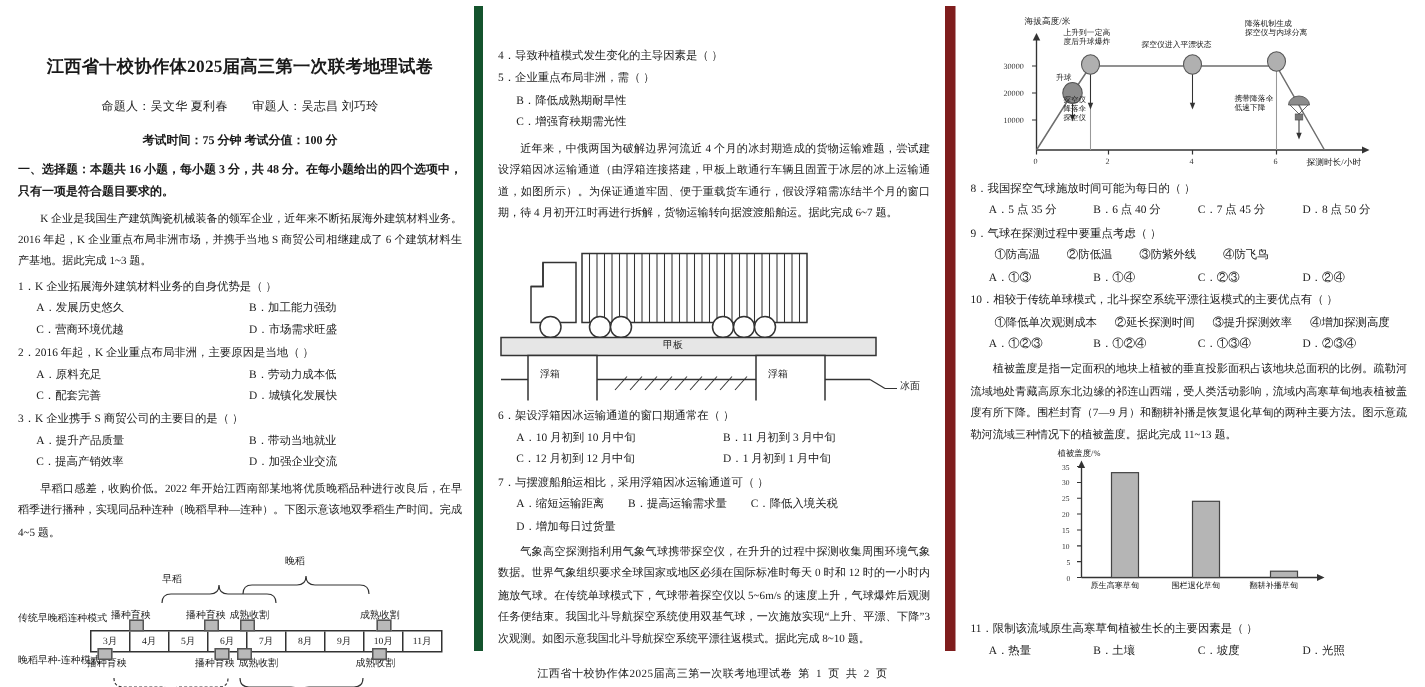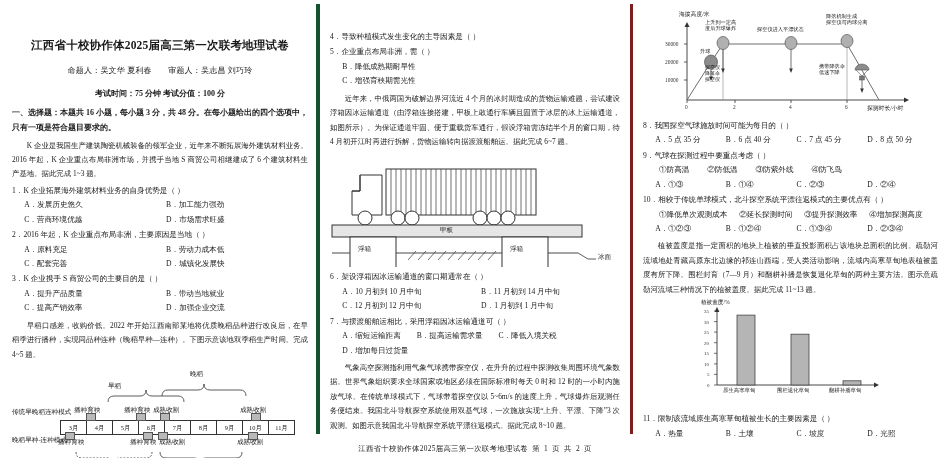--- a/index.html
+++ b/index.html
@@ -25,22 +25,22 @@
   .columns {
     display: flex;
     flex-direction: row;
     height: 430px;
   }
   .col {
     box-sizing: border-box;
     position: relative;
   }
   .col1 { width: 318px; padding: 0 8px 0 6px; }
-  .col2 { width: 314px; padding: 0 10px 0 10px; border-left: 4px solid #14532d; }
-  .col3 { width: 314px; padding: 0 6px 0 10px; border-left: 3px solid #7f1d1d; }
+  .col2 { width: 314px; padding: 0 10px 0 10px; border-left: 6px solid #14532d; }
+  .col3 { width: 314px; padding: 0 6px 0 10px; border-left: 7px solid #7f1d1d; }
 
   .doc-title {
     text-align: center;
     font-weight: bold;
     font-size: 11.5px;
     letter-spacing: 0.2px;
     margin: 34px 0 6px 0;
     line-height: 1.3;
   }
   .byline {
@@ -356,21 +356,21 @@
         <span class="lbl" style="position:absolute; left:28px; top:90px; font-size:6.6px;">浮箱</span>
         <span class="lbl" style="position:absolute; left:180px; top:90px; font-size:6.6px;">浮箱</span>
         <span class="lbl" style="position:absolute; left:268px; top:98px; font-size:6.6px;">冰面</span>
       </div>
 
       <div class="q">
         <span>6．</span><span>架设浮箱因冰运输通道的窗口期通常在（    ）</span>
       </div>
       <div class="opts two">
         <div>A．10 月初到 10 月中旬</div>
-        <div>B．11 月初到 14 月中旬</div>
+        <div>B．11 月初到 3 月中旬</div>
       </div>
       <div class="opts two">
         <div>C．12 月初到 12 月中旬</div>
         <div>D．1 月初到 1 月中旬</div>
       </div>
 
       <div class="q">
         <span>7．</span><span>与摆渡船舶运相比，采用浮箱因冰运输通道可（    ）</span>
       </div>
       <div class="opts inline">

